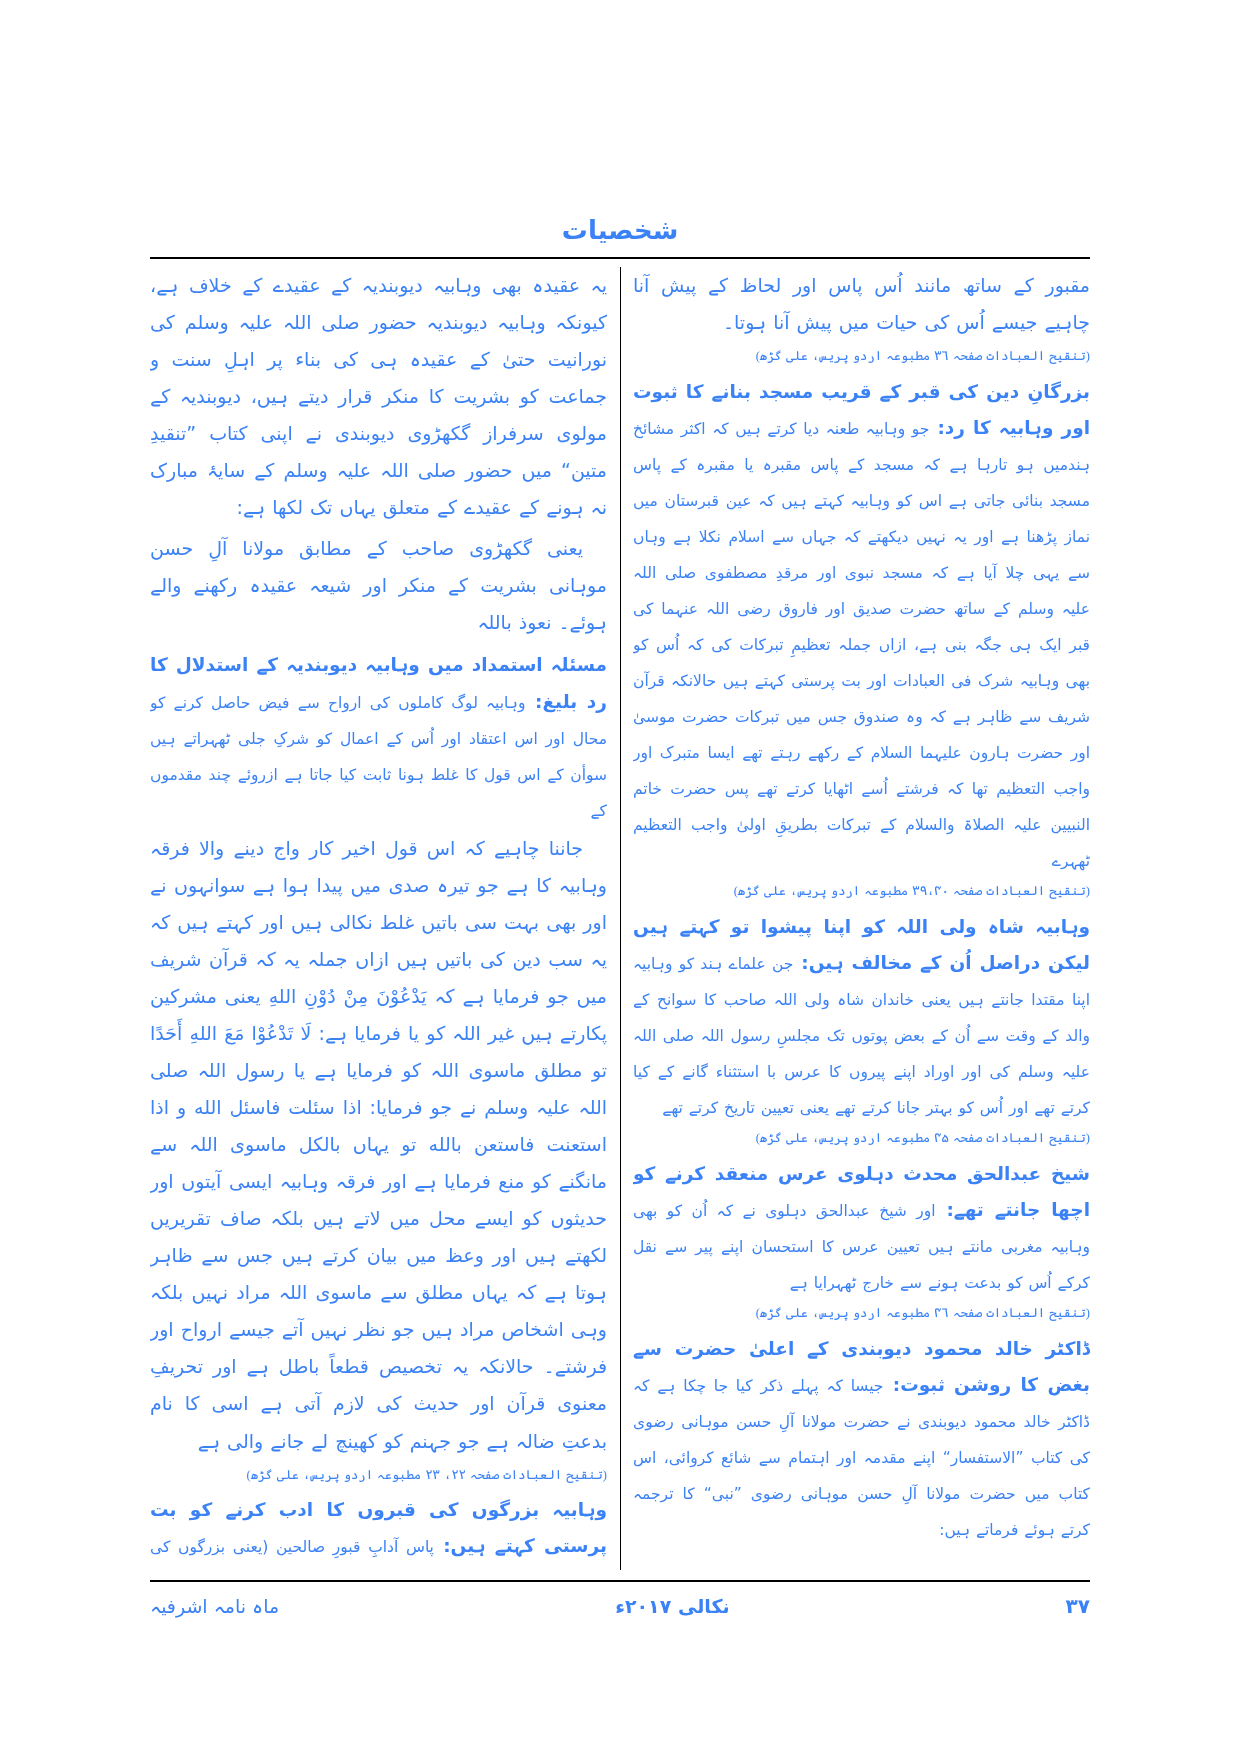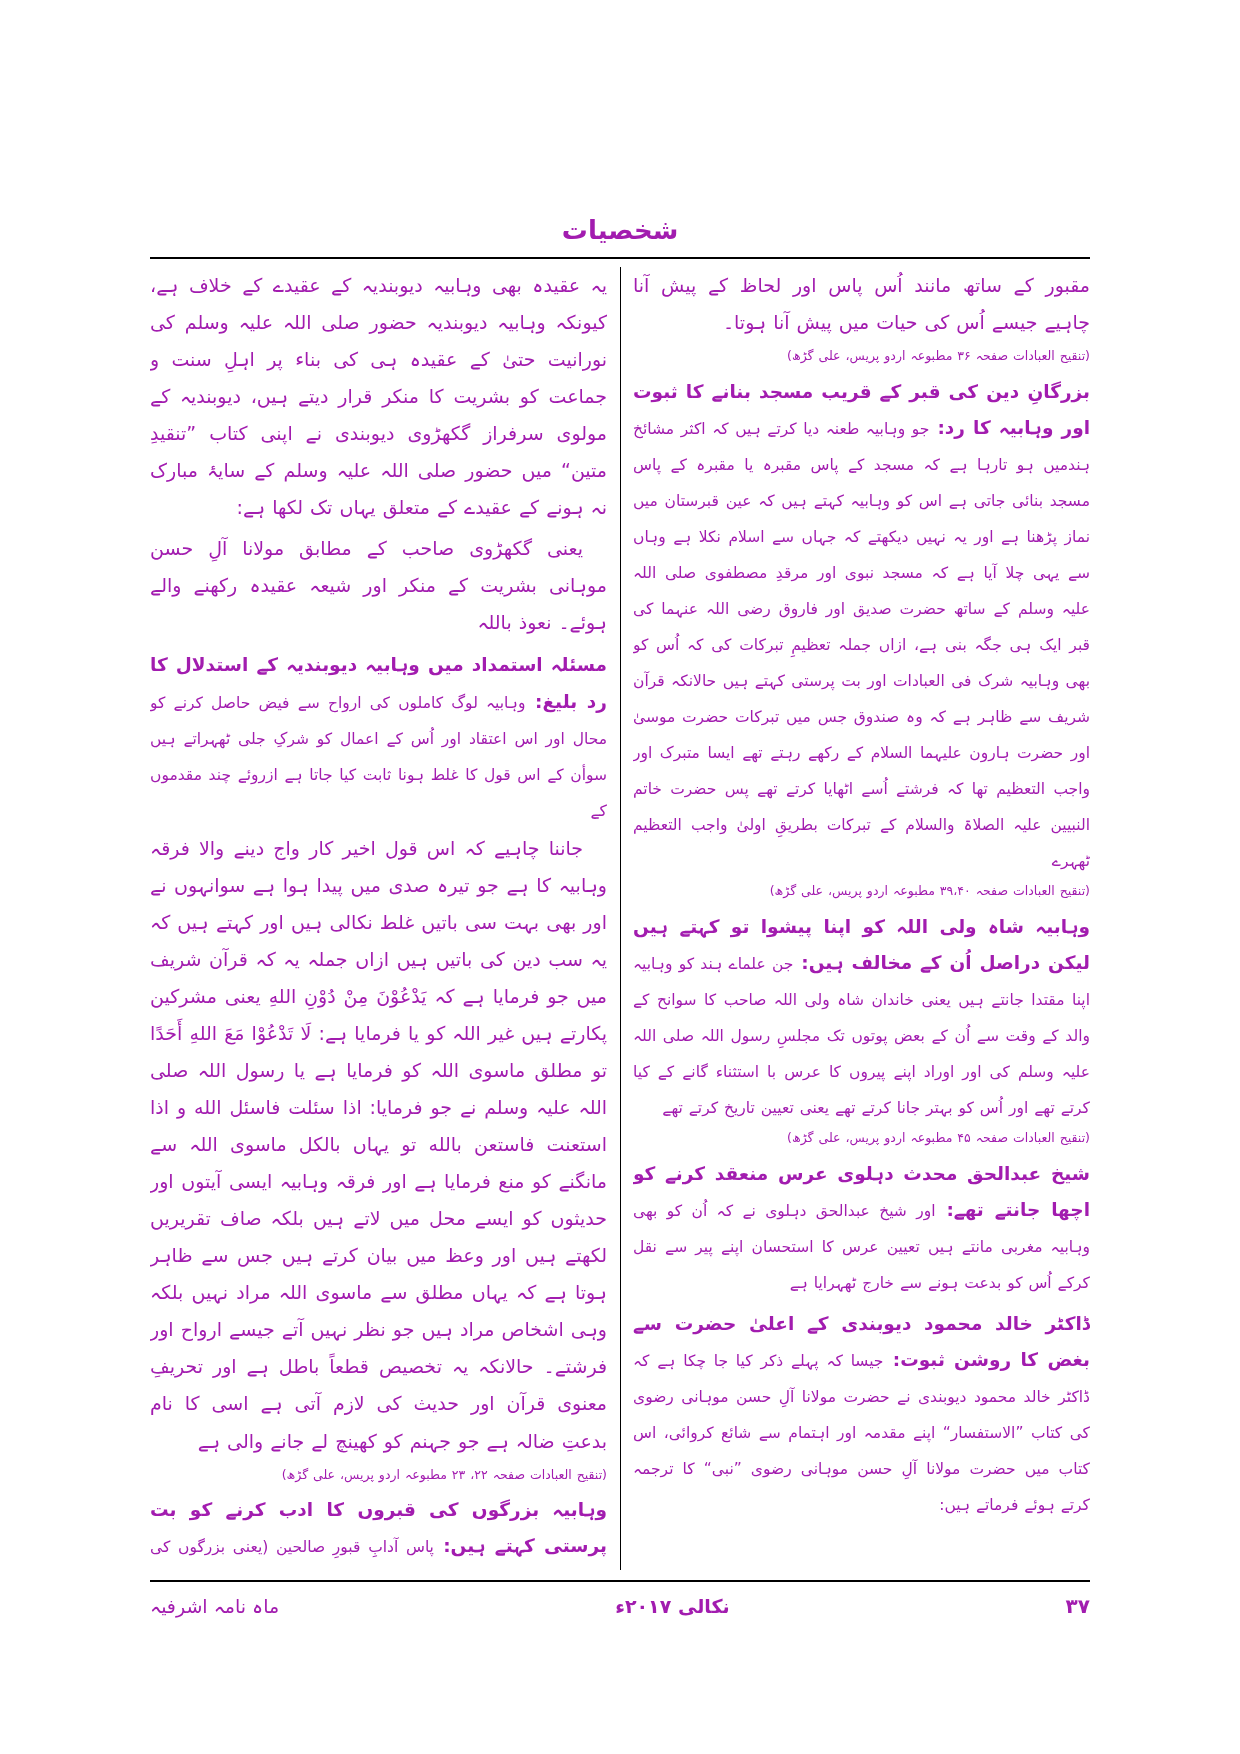--- a/index.html
+++ b/index.html
@@ -7,21 +7,21 @@
     padding: 0;
     background: #ffffff;
   }
   .page {
     position: relative;
     width: 1240px;
     height: 1754px;
     margin: 0 auto;
     background: #ffffff;
     font-family: "DejaVu Sans", sans-serif;
-    color: #a21caf;
+    color: #3b82f6;
     overflow: hidden;
   }
   .content {
     position: absolute;
     left: 150px;
     right: 150px;
     top: 215px;
     bottom: 120px;
   }
   .header-title {
@@ -89,20 +89,21 @@
   }
   .head .body-run {
     font-weight: normal;
     font-size: 15.5px;
   }
   .cite {
     font-size: 12.5px;
     line-height: 1.8;
     margin: 2px 0 6px 0;
     text-align: left;
+    font-family: Liberation Serif, serif;
   }
   .indent {
     text-indent: 24px;
   }
   .arabic {
     font-family: "DejaVu Sans", sans-serif;
   }
   .footer {
     position: absolute;
     left: 0;
@@ -156,20 +157,21 @@
         <p class="head">
           <span>وہابیہ شاہ ولی اللہ کو اپنا پیشوا تو کہتے ہیں لیکن دراصل اُن کے مخالف ہیں:</span>
           <span class="body-run">جن علماے ہند کو وہابیہ اپنا مقتدا جانتے ہیں یعنی خاندان شاہ ولی اللہ صاحب کا سوانح کے والد کے وقت سے اُن کے بعض پوتوں تک مجلسِ رسول اللہ صلی اللہ علیہ وسلم کی اور اوراد اپنے پیروں کا عرس با استثناء گانے کے کیا کرتے تھے اور اُس کو بہتر جانا کرتے تھے یعنی تعیین تاریخ کرتے تھے</span>
         </p>
         <p class="cite">(تنقیح العبادات صفحہ ۴۵ مطبوعہ اردو پریس، علی گڑھ)</p>
 
         <p class="head">
           <span>شیخ عبدالحق محدث دہلوی عرس منعقد کرنے کو اچھا جانتے تھے:</span>
           <span class="body-run">اور شیخ عبدالحق دہلوی نے کہ اُن کو بھی وہابیہ مغربی مانتے ہیں تعیین عرس کا استحسان اپنے پیر سے نقل کرکے اُس کو بدعت ہونے سے خارج ٹھہرایا ہے</span>
         </p>
+        <p class="cite">(تنقیح العبادات صفحہ ۴۶ مطبوعہ اردو پریس، علی گڑھ)</p>
 
         <p class="head">
           <span>ڈاکٹر خالد محمود دیوبندی کے اعلیٰ حضرت سے بغض کا روشن ثبوت:</span>
           <span class="body-run">جیسا کہ پہلے ذکر کیا جا چکا ہے کہ ڈاکٹر خالد محمود دیوبندی نے حضرت مولانا آلِ حسن موہانی رضوی کی کتاب ”الاستفسار“ اپنے مقدمہ اور اہتمام سے شائع کروائی، اس کتاب میں حضرت مولانا آلِ حسن موہانی رضوی ”نبی“ کا ترجمہ کرتے ہوئے فرماتے ہیں:</span>
         </p>
 
       </div>
 
       <div class="col">
 

